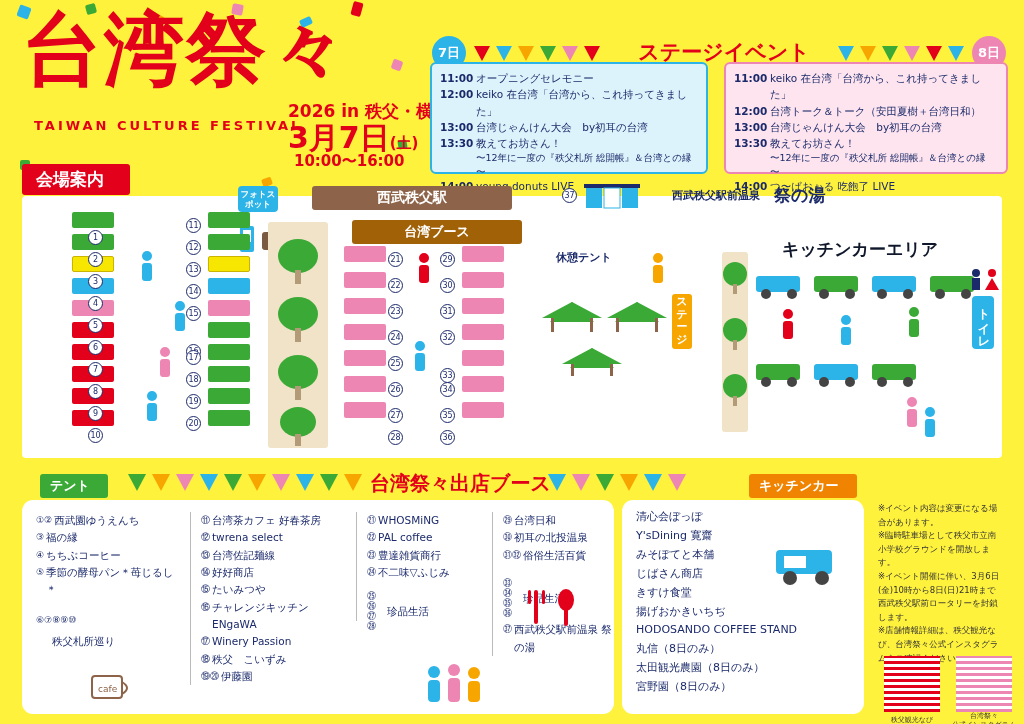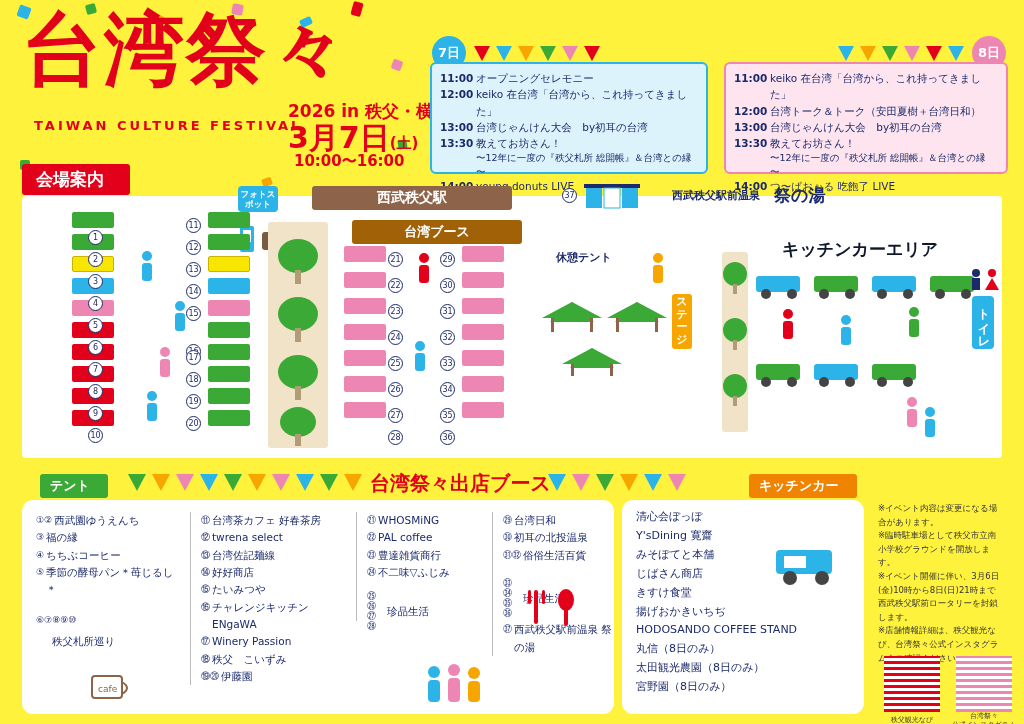--- a/index.html
+++ b/index.html
@@ -147,20 +147,21 @@
 
   <div class="title-main">台湾祭々</div>
   <div class="title-sub">TAIWAN CULTURE FESTIVAL</div>
   <div class="title-year">2026 in 秩父・横瀬</div>
   <div class="title-date">
     <span>3月7日</span><span class="small">(土)</span><span>・8日</span><span class="small">(日)</span>
   </div>
   <div class="title-time">10:00〜16:00</div>
 
   <div class="stage-wrap">
+    <div class="stage-title">ステージイベント</div>
     <div class="daybadge" style="left:8px;top:26px;">7日</div>
     <div class="daybadge pink" style="left:548px;top:26px;">8日</div>
 
     <div class="bunting-row">
       <svg width="590" height="16">
         <g>
           <polygon points="50,0 66,0 58,15" fill="#e2001a"></polygon>
           <polygon points="72,0 88,0 80,15" fill="#2cb3e8"></polygon>
           <polygon points="94,0 110,0 102,15" fill="#f7a600"></polygon>
           <polygon points="116,0 132,0 124,15" fill="#3aa935"></polygon>
@@ -341,21 +342,21 @@
       <div class="stall" style="left:440px;top:76px;width:42px;height:16px;background:#ee86b4;"></div>
       <div class="stall" style="left:440px;top:102px;width:42px;height:16px;background:#ee86b4;"></div>
       <div class="stall" style="left:440px;top:128px;width:42px;height:16px;background:#ee86b4;"></div>
       <div class="stall" style="left:440px;top:154px;width:42px;height:16px;background:#ee86b4;"></div>
       <div class="stall" style="left:440px;top:180px;width:42px;height:16px;background:#ee86b4;"></div>
       <div class="stall" style="left:440px;top:206px;width:42px;height:16px;background:#ee86b4;"></div>
       <div class="num" style="left:418px;top:56px;">29</div>
       <div class="num" style="left:418px;top:82px;">30</div>
       <div class="num" style="left:418px;top:108px;">31</div>
       <div class="num" style="left:418px;top:134px;">32</div>
-      <div class="num" style="left:418px;top:160px;">33</div>
+      <div class="num" style="left:418px;top:172px;">33</div>
       <div class="num" style="left:418px;top:186px;">34</div>
       <div class="num" style="left:418px;top:212px;">35</div>
       <div class="num" style="left:418px;top:234px;">36</div>
     </div>
 
     <svg width="130" height="60" style="position:absolute;left:520px;top:76px;">
       <polygon points="30,30 8,50 52,50" fill="#3aa935"></polygon>
       <polygon points="30,30 0,46 60,46" fill="#3aa935"></polygon>
       <rect x="9" y="46" width="3" height="14" fill="#8d6449"></rect>
       <rect x="48" y="46" width="3" height="14" fill="#8d6449"></rect>

